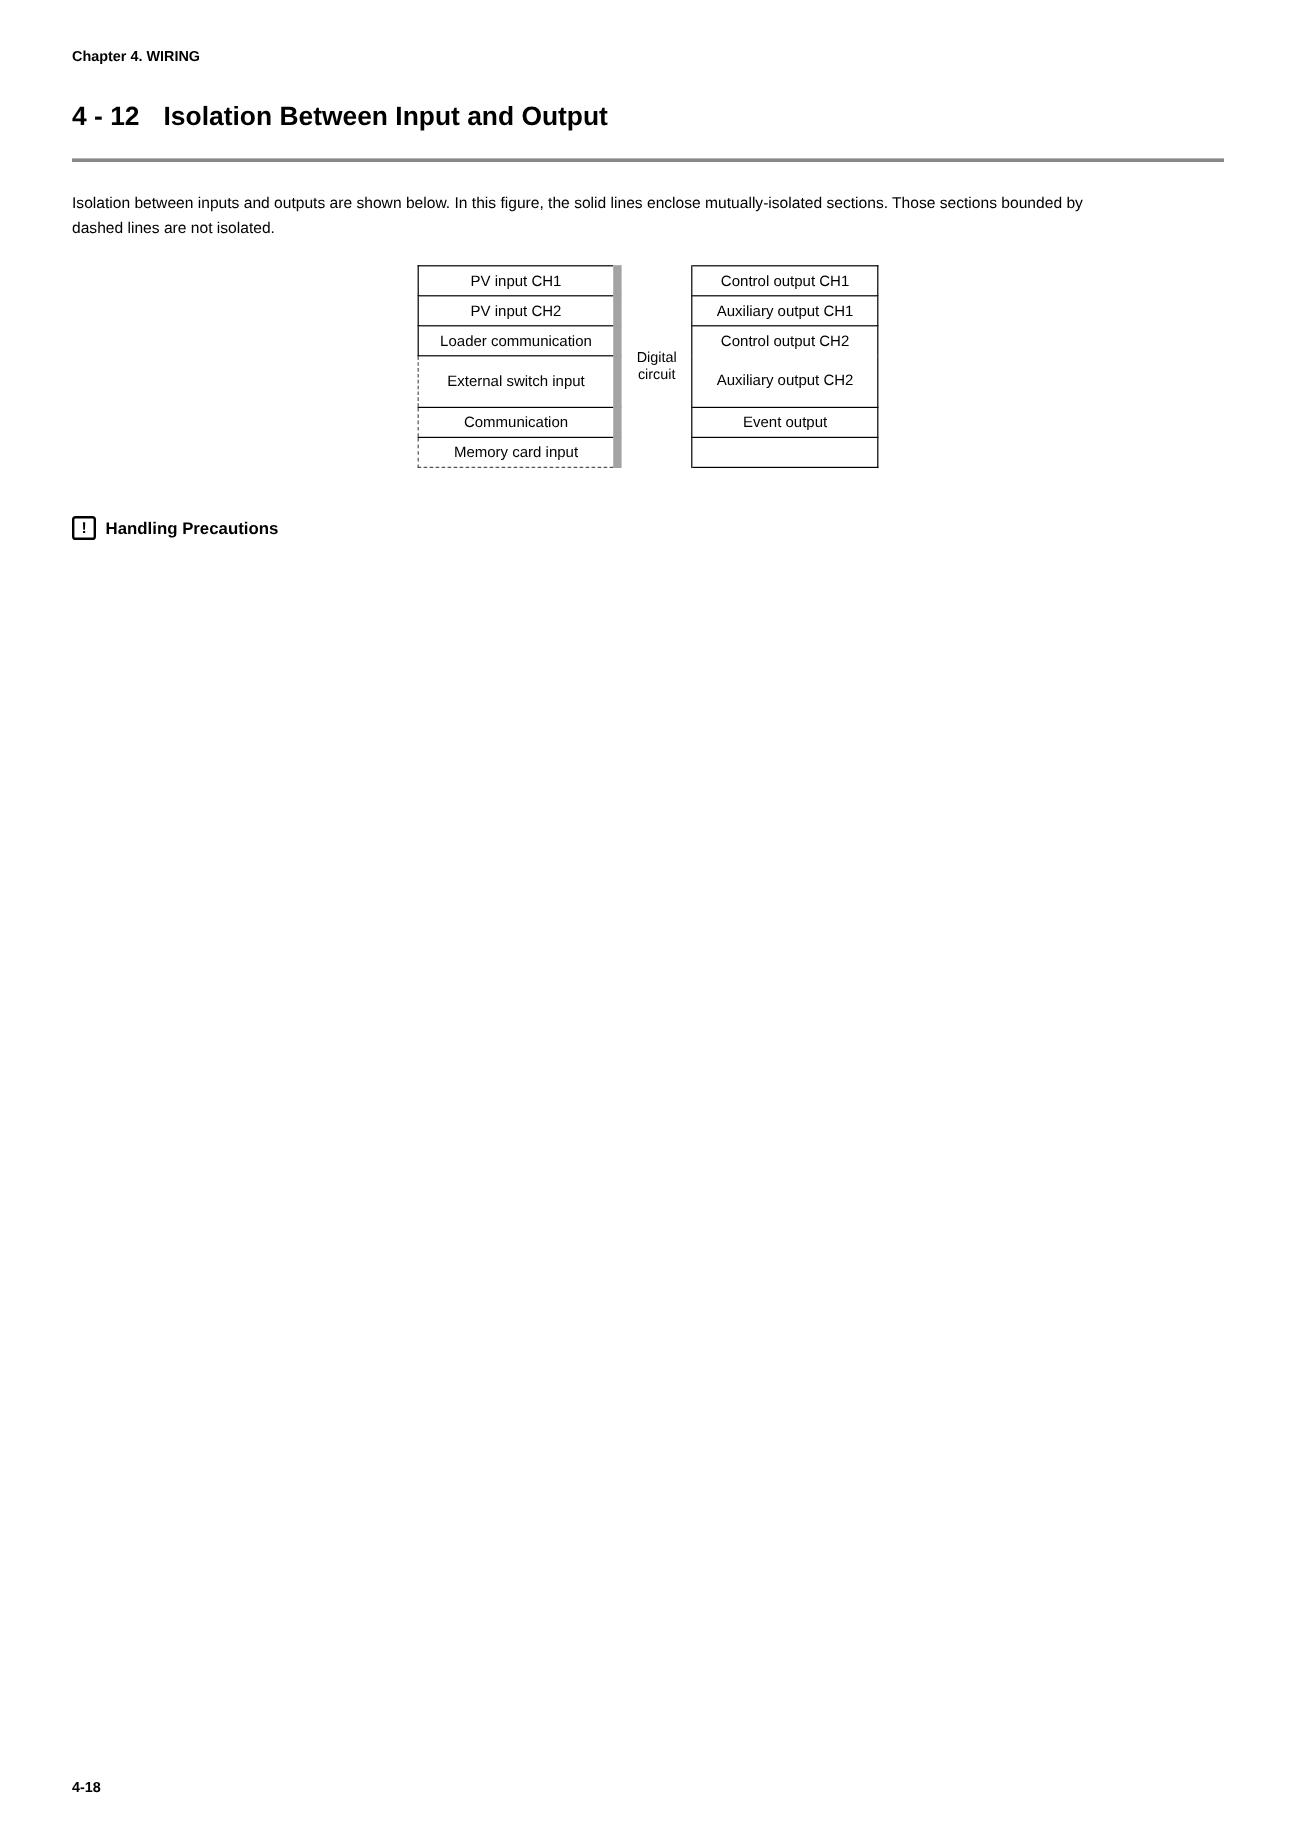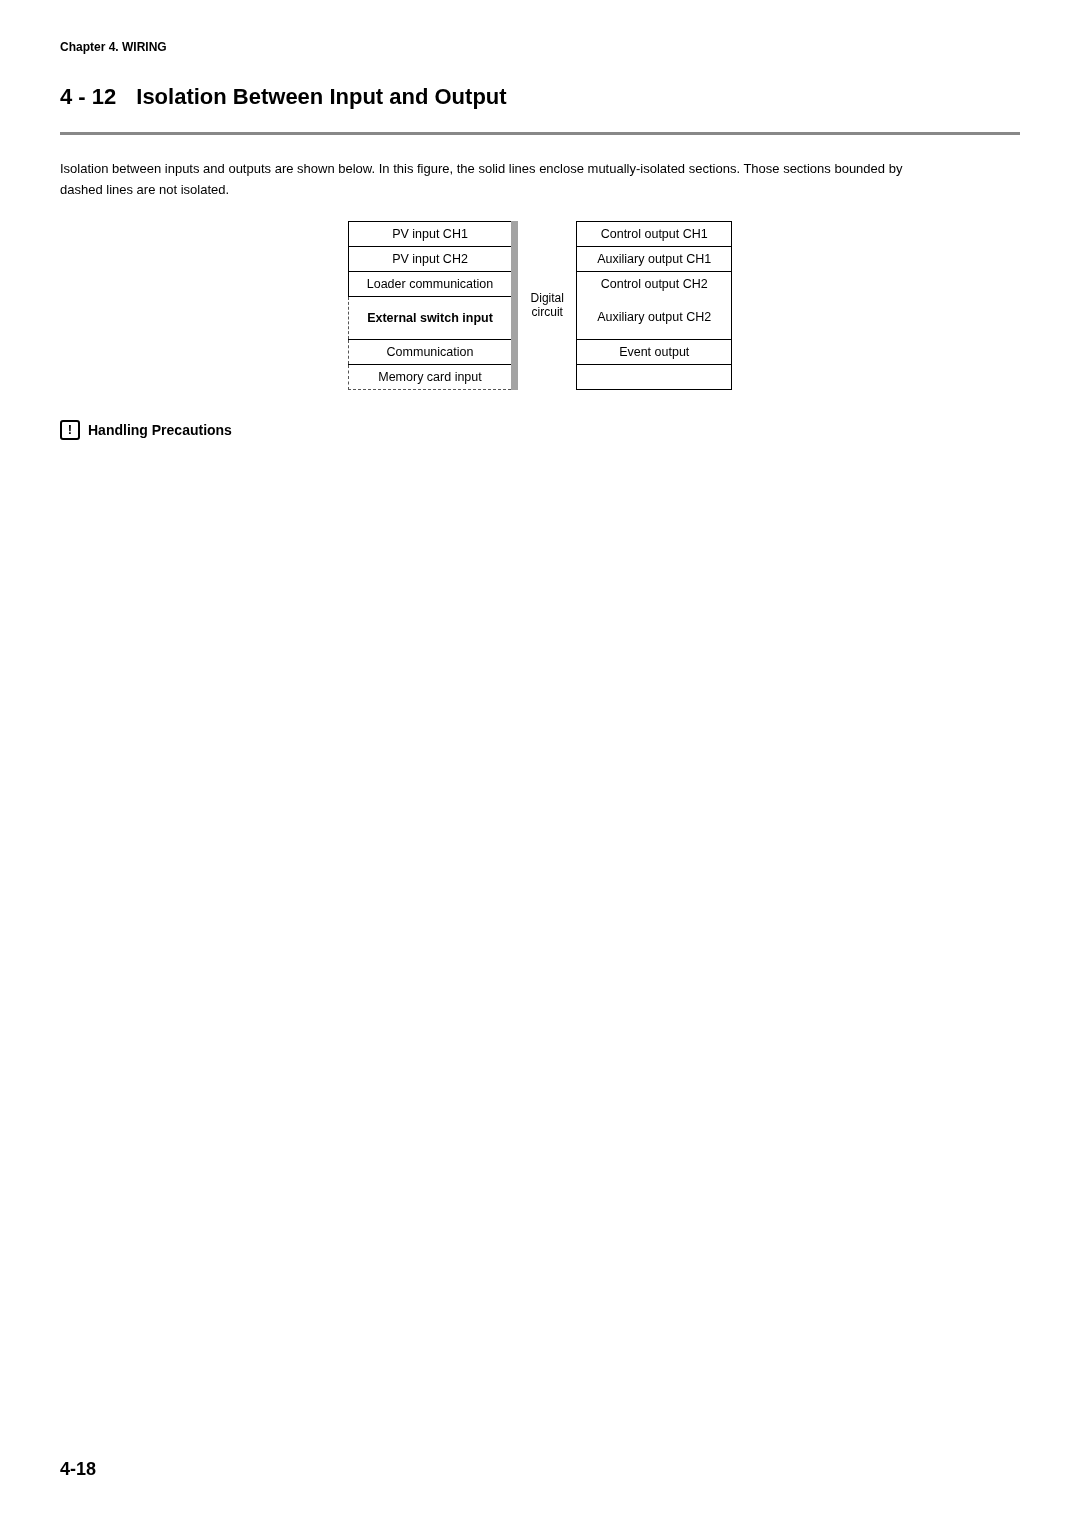--- a/index.html
+++ b/index.html
@@ -39,21 +39,21 @@
     .intro-text {
       font-size: 13px;
       line-height: 1.6;
       margin-bottom: 20px;
       max-width: 860px;
     }
 
     .diagram-container {
       display: flex;
       justify-content: center;
-      margin-bottom: 30px;
+      margin-bottom: 40px;
     }
 
     
     table.iso-table {
       border-collapse: collapse;
       font-size: 12.5px;
     }
 
     table.iso-table td {
       padding: 5px 14px;
@@ -89,23 +89,23 @@
     }
 
     .handling-text {
       font-size: 13px;
       line-height: 1.6;
       margin-left: 28px;
     }
 
     .page-footer {
       position: fixed;
-      bottom: 48px;
+      bottom: 32px;
       left: 60px;
-      font-size: 18px;
+      font-size: 12px;
       font-weight: bold;
     }
   </style>
 </head>
 <body>
 
 <div class="chapter-header">Chapter 4. WIRING</div>
 
 <div class="section-title">
   <span class="number">4 - 12</span><span>Isolation Between Input and Output</span>
@@ -142,21 +142,21 @@
       <tr>
         <td style="border:1px solid #000; border-top:none; padding:5px 18px; text-align:center;">
           <span>Loader communication</span>
         </td>
         <td style="border-left:1px solid #000; border-right:1px solid #000; border-top:1px dashed #555; border-bottom:none; padding:5px 18px; text-align:center;">
           <span>Control output CH2</span>
         </td>
       </tr>
 
       <tr>
-        <td style="border-left:1px dashed #555; border-right:1px dashed #555; border-top:1px dashed #555; border-bottom:none; padding:14px 18px; text-align:center;font-weight:bold;">
+        <td style="border-left:1px dashed #555; border-right:1px dashed #555; border-top:1px dashed #555; border-bottom:none; padding:14px 18px; text-align:center;">
           <span>External switch input</span>
         </td>
         <td style="border-left:1px solid #000; border-right:1px solid #000; border-top:none; border-bottom:1px solid #000; padding:5px 18px; text-align:center;">
           <span>Auxiliary output CH2</span>
         </td>
       </tr>
 
       <tr>
         <td style="border-left:1px dashed #555; border-right:1px dashed #555; border-top:1px solid #000; border-bottom:none; padding:5px 18px; text-align:center;">
           <span>Communication</span>

